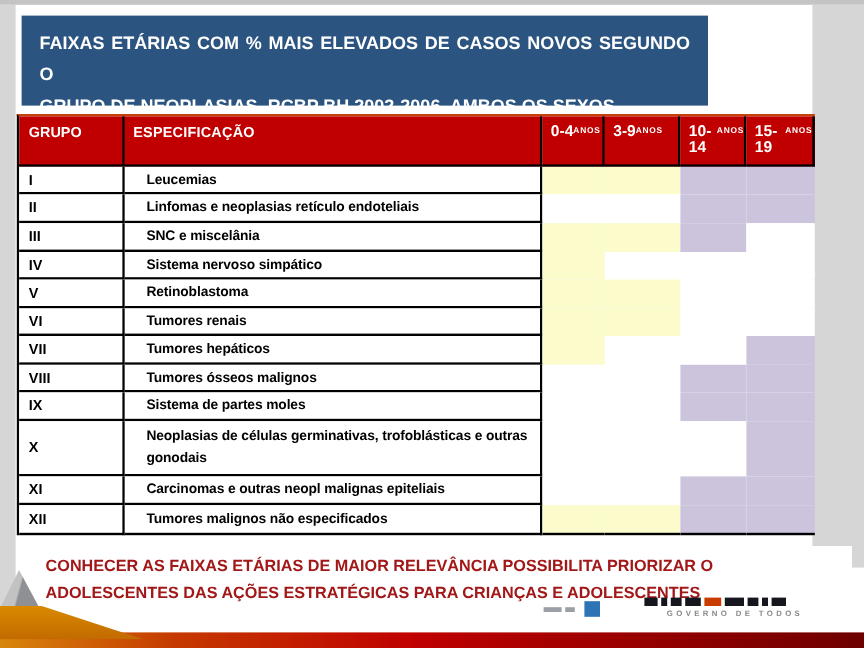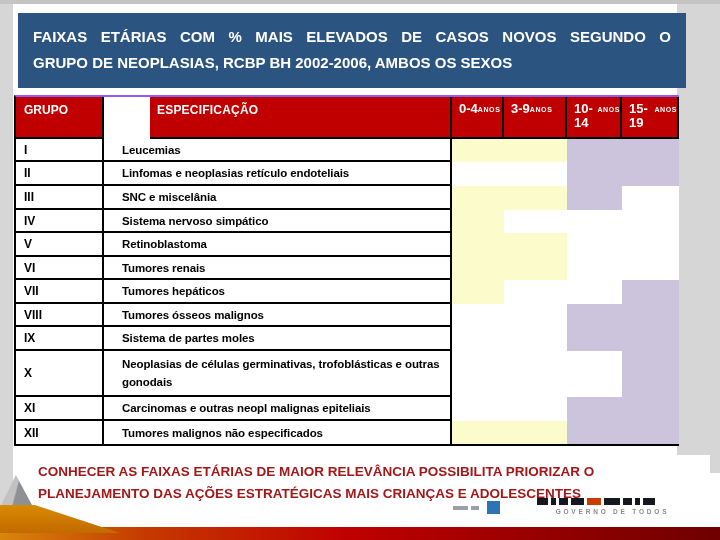--- a/index.html
+++ b/index.html
@@ -7,43 +7,43 @@
     position:relative;width:720px;height:540px;overflow:hidden;
     background:#ffffff;font-family:"Liberation Sans",sans-serif;
   }
   
   .bg-top{position:absolute;left:0;top:0;width:720px;height:4px;background:#c4c4c4;}
   .bg-left{position:absolute;left:0;top:4px;width:13px;height:503px;background:#d6d6d6;}
   .bg-right{position:absolute;left:677px;top:4px;width:43px;height:469px;background:#d6d6d6;}
 
   
   .title-box{
-    position:absolute;left:18px;top:13px;width:668px;height:75px;
+    position:absolute;left:18px;top:13px;width:572px;height:75px;
     background:#2b5580;color:#ffffff;box-sizing:border-box;
     padding:11px 15px 0 15px;font-weight:bold;font-size:15px;line-height:26px;
   }
   .title-line1{text-align:justify;text-align-last:justify;}
   .title-line2{text-align:left;}
 
   
   .tbl{
     position:absolute;left:14px;top:95px;
     display:grid;
     grid-template-columns:88px 348px 52px 63px 55px 57px;
     grid-template-rows:42px 23px 24px 24px 23px 24px 23px 24px 23px 24px 46px 24px 25px;
-    border-left:2px solid #000;border-top:2px solid #8b5cf6;
+    border-left:2px solid #000;border-top:2px solid #c2410c;
   }
   .cell{box-sizing:border-box;display:flex;align-items:center;}
   .hc{
     background:#c00000;color:#fff;font-weight:bold;
     border-right:2px solid #000;border-bottom:2px solid #000;
     align-items:flex-start;padding-top:6px;font-size:12px;
   }
   .hc-grupo{padding-left:8px;}
-  .hc-espec{padding-left:7px;letter-spacing:.2px;margin-left:46px;}
+  .hc-espec{padding-left:7px;letter-spacing:.2px;}
   .hc-age{flex-direction:row;align-items:flex-start;padding-left:7px;padding-top:5px;}
   .age-big{font-size:13px;line-height:14px;}
   .age-small{font-size:7px;letter-spacing:.6px;margin-top:4px;}
   .gc,.sc{
     background:#fff;font-weight:bold;color:#000;
     border-right:2px solid #000;border-bottom:2px solid #000;
   }
   .gc{padding-left:8px;font-size:12px;}
   .sc{padding-left:18px;font-size:11.5px;line-height:18px;letter-spacing:-.1px;}
   .ac{border:none;}
@@ -204,21 +204,21 @@
     <div class="cell gc">XII</div>
     <div class="cell sc">Tumores malignos não especificados</div>
     <div class="cell ac bb" data-fill="yellow"></div>
     <div class="cell ac bb" data-fill="yellow"></div>
     <div class="cell ac bb" data-fill="purple"></div>
     <div class="cell ac bb" data-fill="purple"></div>
   </div>
 
   <div class="note-box">
     <div>CONHECER AS FAIXAS ETÁRIAS DE MAIOR RELEVÂNCIA POSSIBILITA PRIORIZAR O</div>
-    <div>PLANEJAMENTO DAS AÇÕES ESTRATÉGICAS MAIS CRIANÇAS E ADOLESCENTES</div>
+    <div>ADOLESCENTES DAS AÇÕES ESTRATÉGICAS PARA CRIANÇAS E ADOLESCENTES</div>
   </div>
 
   <div class="footer-band"></div>
   <div class="deco-wedge"></div>
   <div class="deco-triangle"></div>
 
   <div class="logo-zone">
     <div class="dash dash1"></div>
     <div class="dash dash2"></div>
     <div class="blue-square"></div>

